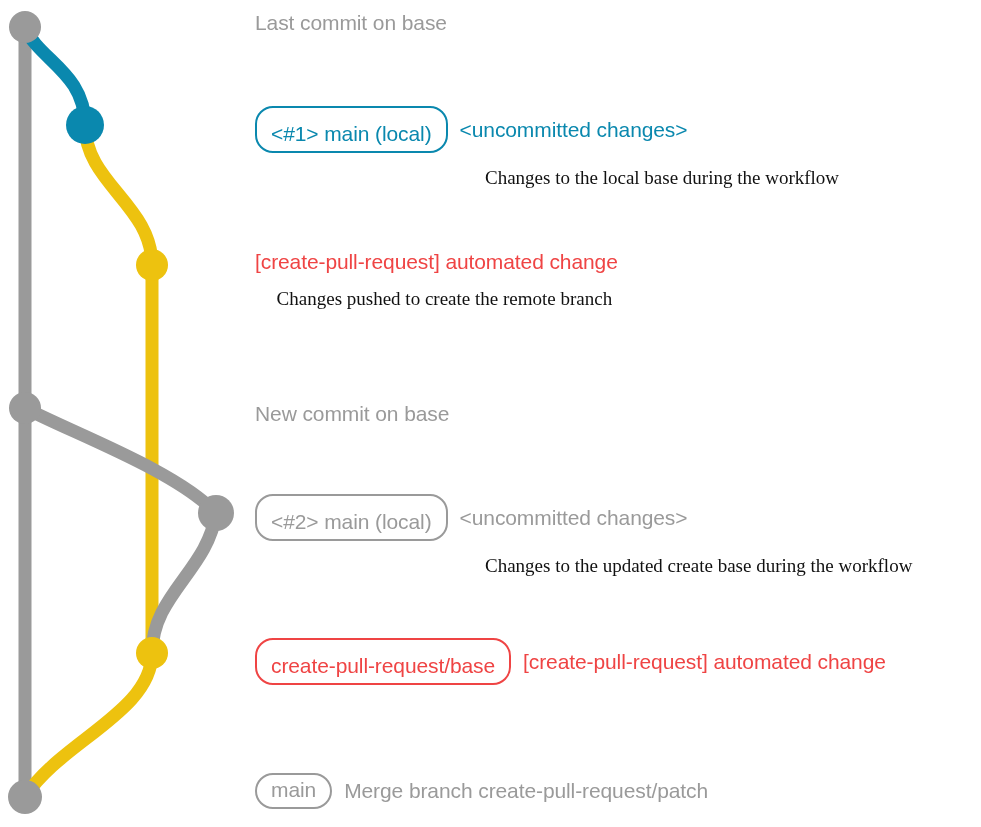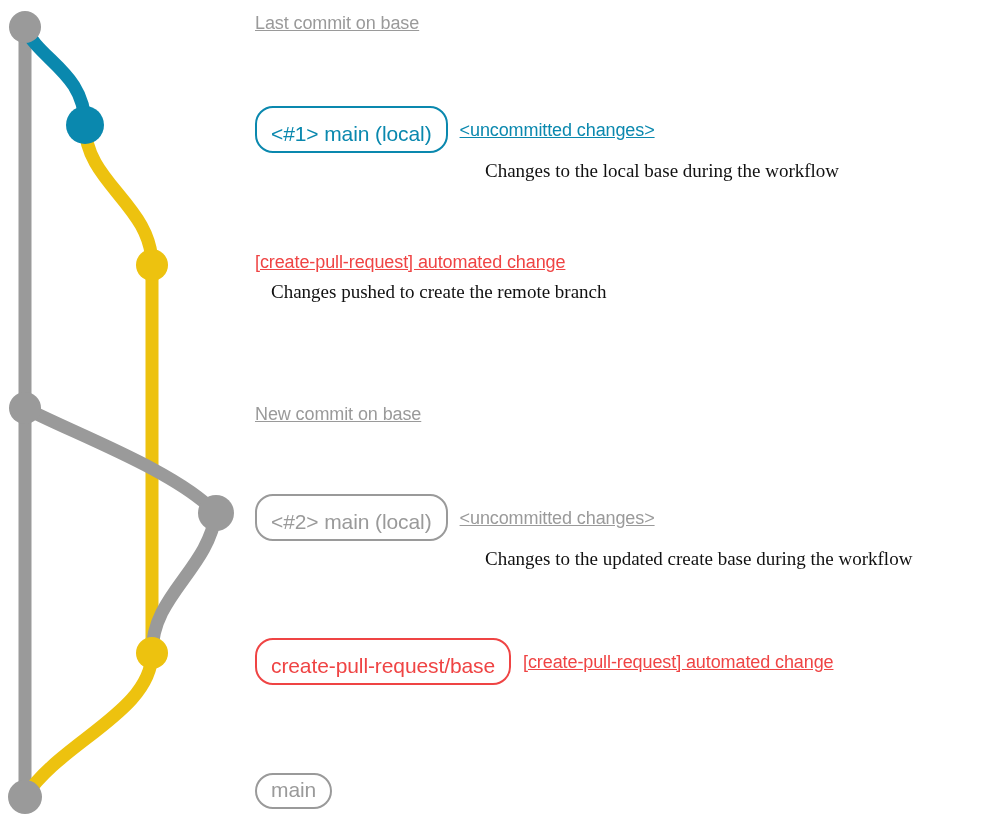--- a/index.html
+++ b/index.html
@@ -44,33 +44,32 @@
     display: inline-block;
     border: 2px solid currentColor;
     border-radius: 18px;
     padding: 14px 14px 5px 14px;
     font-size: 21px;
     line-height: 24px;
     font-weight: 400;
     letter-spacing: -0.1px;
   }
   .headline {
-    font-size: 18px;
+    font-size: 21px;
     line-height: 24px;
     white-space: nowrap;
     letter-spacing: -0.1px;
-    text-decoration: underline;
   }
   .subtext {
     font-family: "Liberation Serif", serif;
     font-size: 19px;
     line-height: 22px;
     color: #111111;
     white-space: nowrap;
-    margin-top: 7px;
+    margin-top: 14px;
   }
   .c-gray   { color: #9a9a9a; }
   .c-blue   { color: #0a88ae; }
   .c-yellow { color: #ef4444; }
 
   
   #row-last-commit      { left: 255px; top: 11px;  }
   #row-local-1          { left: 255px; top: 106px; }
   #row-automated-1      { left: 255px; top: 250px; }
   #row-new-commit       { left: 255px; top: 402px; }
@@ -157,16 +156,17 @@
   <div class="row" id="row-automated-2">
     <div class="row-head">
       <span class="pill c-yellow">create-pull-request/base</span>
       <span class="headline c-yellow">[create-pull-request] automated change</span>
     </div>
   </div>
 
   <div class="row" id="row-merge">
     <div class="row-head">
       <span class="pill c-gray">main</span>
+      <span class="headline c-gray">Merge branch create-pull-request/patch</span>
     </div>
   </div>
 
 </div>
 
 </body></html>

